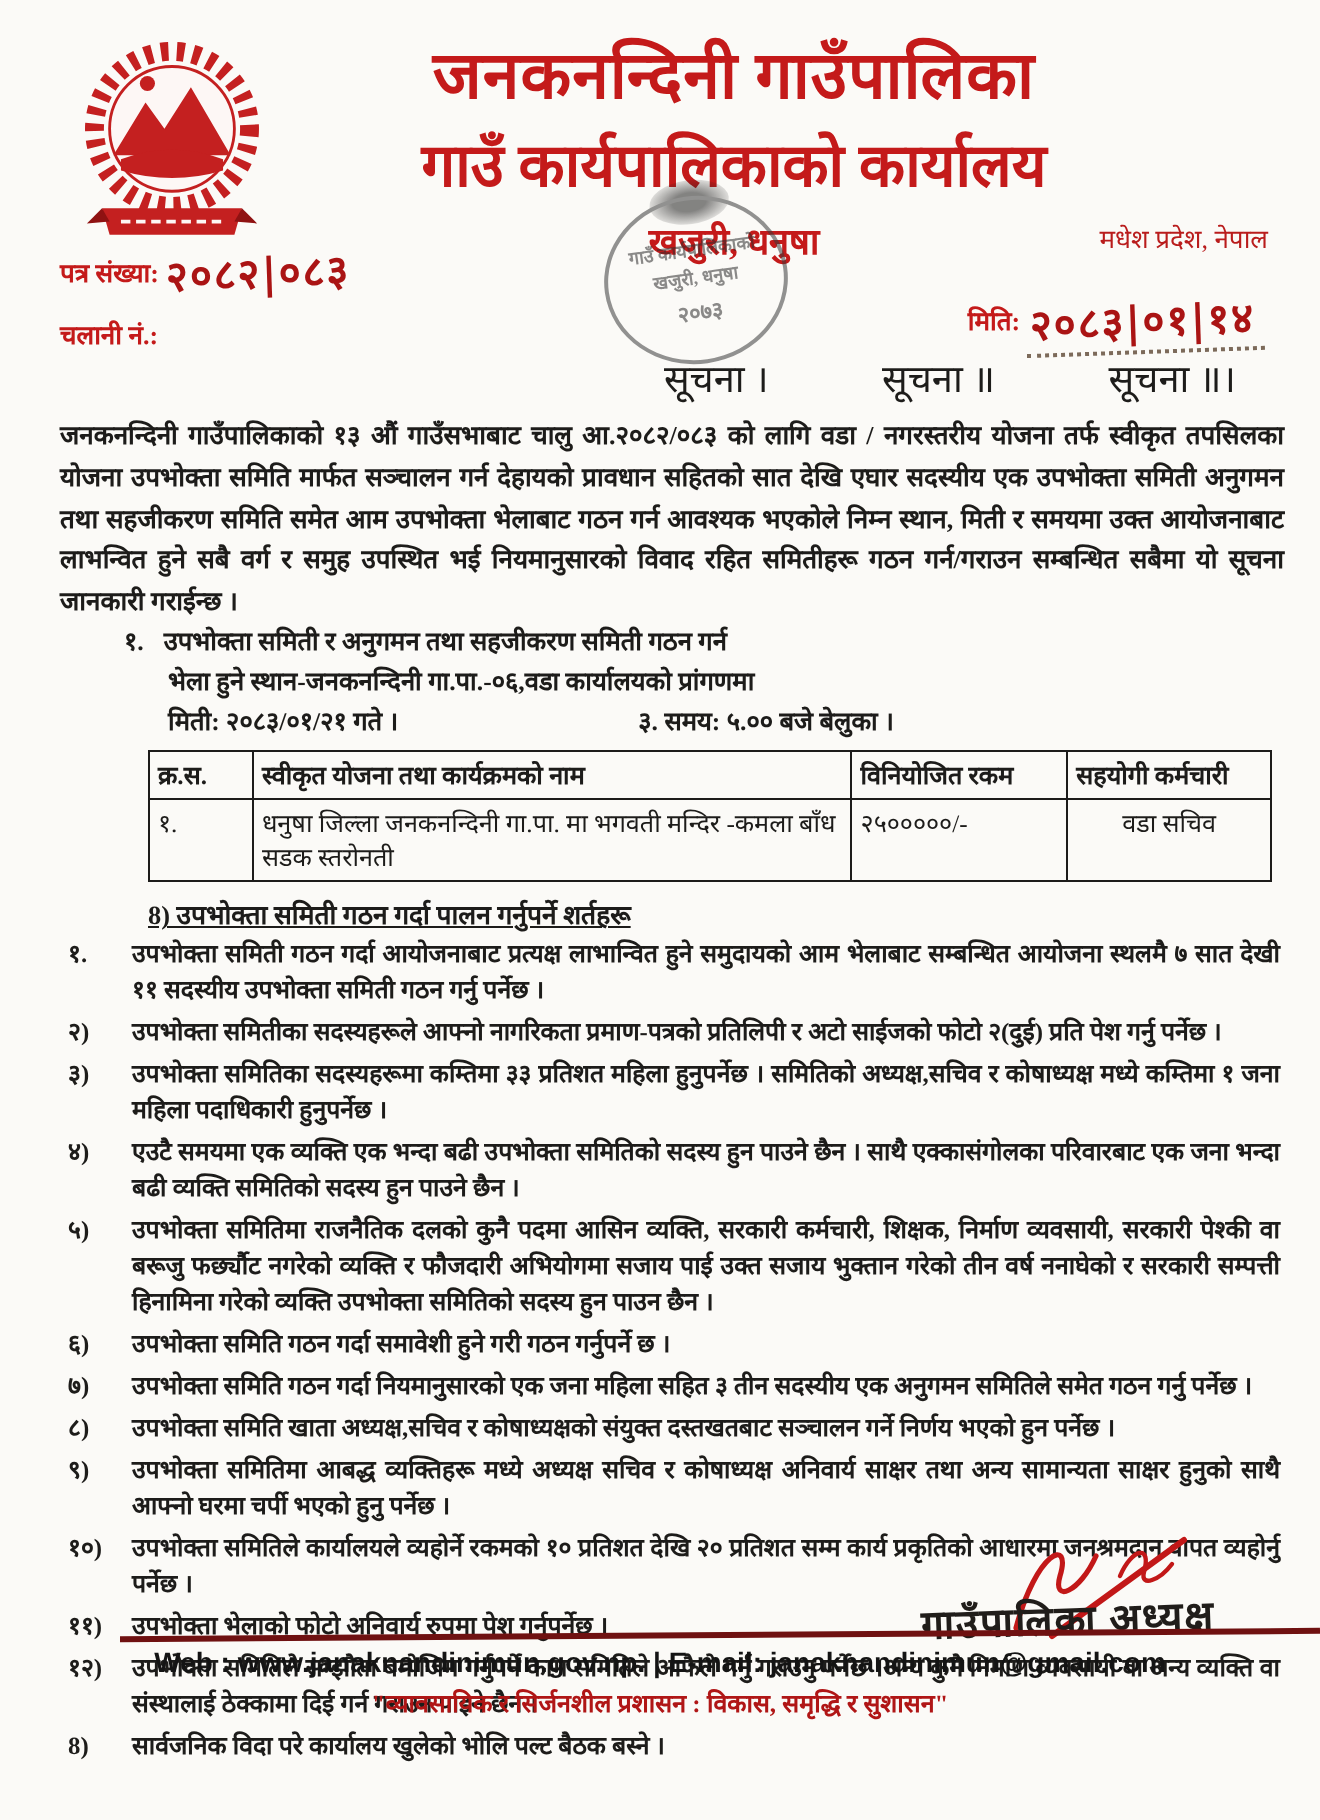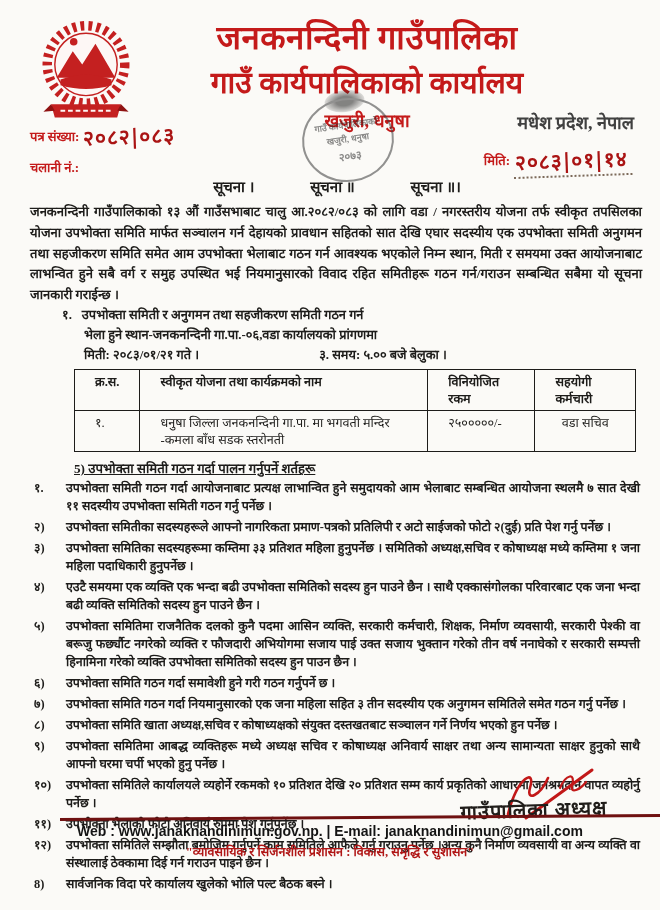--- a/index.html
+++ b/index.html
@@ -13,59 +13,59 @@
   }
   .page { position:relative; width:660px; height:910px; padding:14px 16px 0 30px; }
 
   
   .hdr { position:relative; height:160px; }
   .logo { position:absolute; left:4px; top:2px; width:104px; height:112px; }
   .title-wrap { text-align:center; padding-left:60px; }
   .muni-title { font-size:33px; font-weight:bold; color:#c41a1a; letter-spacing:.5px; }
   .office-title { font-size:30px; font-weight:bold; color:#c41a1a; margin-top:2px; }
   .addr { font-size:18px; font-weight:bold; color:#c41a1a; margin-top:6px; }
-  .province { position:absolute; right:10px; top:96px; font-size:18px; font-weight:bold; color:#404040; }
+  .province { position:absolute; right:10px; top:96px; font-size:13px; font-weight:normal; color:#b91c1c; }
   .refline { position:absolute; left:0; top:108px; font-size:13px; font-weight:bold; color:#c41a1a; }
   .chalani { position:absolute; left:0; top:144px; font-size:13px; font-weight:bold; color:#c41a1a; }
   .dateline { position:absolute; right:12px; top:132px; font-size:13px; font-weight:bold; color:#c41a1a; }
   .hand { font-family:"DejaVu Serif",serif; font-size:21px; font-weight:bold; color:#aa1414;
           display:inline-block; transform:rotate(-2deg); letter-spacing:1px; vertical-align:-3px; }
   .hand.dotted { border-bottom:2px dotted #7c6a5a; padding:0 4px 1px 2px; }
 
   
   .stamp { position:absolute; left:266px; top:78px; width:104px; height:96px;
            transform:rotate(-8deg); opacity:.55; pointer-events:none; }
   .stamp .ring { position:absolute; inset:6px; border:2px solid #3c3c3c; border-radius:50%; }
   .stamp .s-blob { position:absolute; left:34px; top:-2px; width:40px; height:22px;
                    background:radial-gradient(#222 30%, rgba(30,30,30,.25) 70%, transparent); border-radius:50%; }
   .stamp .s-txt { position:absolute; width:100%; text-align:center; color:#2e2e2e;
                   font-size:9px; font-weight:bold; }
   .s1 { top:26px; } .s2 { top:40px; } .s3 { top:56px; font-size:11px !important; }
 
   
-  .notice-line { text-align:center; font-weight:bold; font-size:15px; margin-top:2px; }
+  .notice-line { text-align:right; font-weight:normal; font-size:19px; margin-top:2px; }
   .notice-line span { margin:0 26px; }
 
   
   .intro { margin-top:6px; font-size:13px; line-height:1.6; text-align:justify;
            padding-right:2px; font-weight:600; }
 
   .nimna { text-align:center; font-size:15px; font-weight:bold; text-decoration:underline; margin:8px 0 4px; }
 
   
   .prelist { padding-left:32px; font-size:12.8px; font-weight:600; line-height:1.55; }
   .prelist .l1 .n { margin-right:10px; }
   .prelist .l2 { padding-left:22px; }
   .prelist .l3 { padding-left:22px; display:flex; }
   .prelist .l3 .right { margin-left:120px; }
 
   
   table.plan { border-collapse:collapse; margin:4px 0 0 44px; width:562px;
                font-size:12.6px; }
-  table.plan th, table.plan td { border:1.5px solid #1d1c1a; padding:3px 20px; vertical-align:top; }
+  table.plan th, table.plan td { border:1.5px solid #1d1c1a; padding:3px 4px; vertical-align:top; }
   table.plan th { text-align:left; font-weight:bold; }
   .col-sn { width:52px; } .col-name { width:300px; } .col-amt { width:108px; } .col-emp { width:102px; }
   td.ctr, th.ctr { text-align:center; }
 
   
   .terms-head { margin:7px 0 3px 44px; font-size:13.2px; font-weight:bold; text-decoration:underline; }
   .term { display:flex; font-size:12.4px; line-height:1.45; font-weight:600; margin-top:3px; }
   .term .num { flex:none; width:36px; padding-left:4px; }
   .term .txt { flex:1; text-align:justify; padding-right:4px; }
 
@@ -161,21 +161,21 @@
     <tbody>
       <tr>
         <td>१.</td>
         <td>धनुषा जिल्ला जनकनन्दिनी गा.पा. मा भगवती मन्दिर -कमला बाँध सडक स्तरोनती</td>
         <td>२५०००००/-</td>
         <td class="ctr">वडा सचिव</td>
       </tr>
     </tbody>
   </table>
 
-  <div class="terms-head">5) उपभोक्ता समिती गठन गर्दा पालन गर्नुपर्ने शर्तहरू</div>
+  <div class="terms-head">8) उपभोक्ता समिती गठन गर्दा पालन गर्नुपर्ने शर्तहरू</div>
 
   <div>
     <div class="term">
         <span class="num">१.</span>
         <span class="txt">उपभोक्ता समिती गठन गर्दा आयोजनाबाट प्रत्यक्ष लाभान्वित हुने समुदायको आम भेलाबाट सम्बन्धित आयोजना स्थलमै ७ सात देखी ११ सदस्यीय उपभोक्ता समिती गठन गर्नु पर्नेछ ।</span>
       </div>
     <div class="term">
         <span class="num">२)</span>
         <span class="txt">उपभोक्ता समितीका सदस्यहरूले आफ्नो नागरिकता प्रमाण-पत्रको प्रतिलिपी र अटो साईजको फोटो २(दुई) प्रति पेश गर्नु पर्नेछ ।</span>
       </div>

